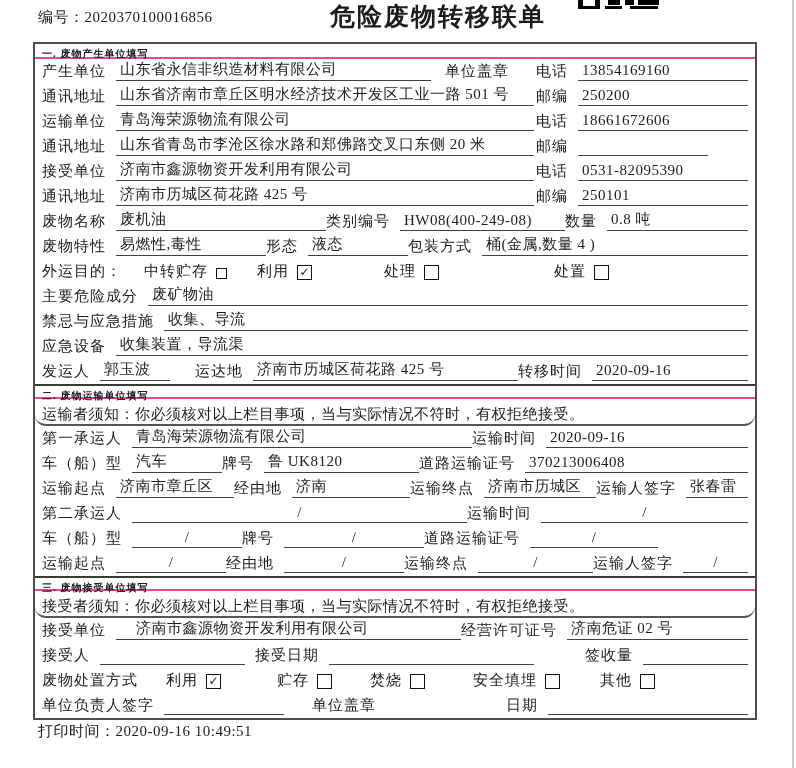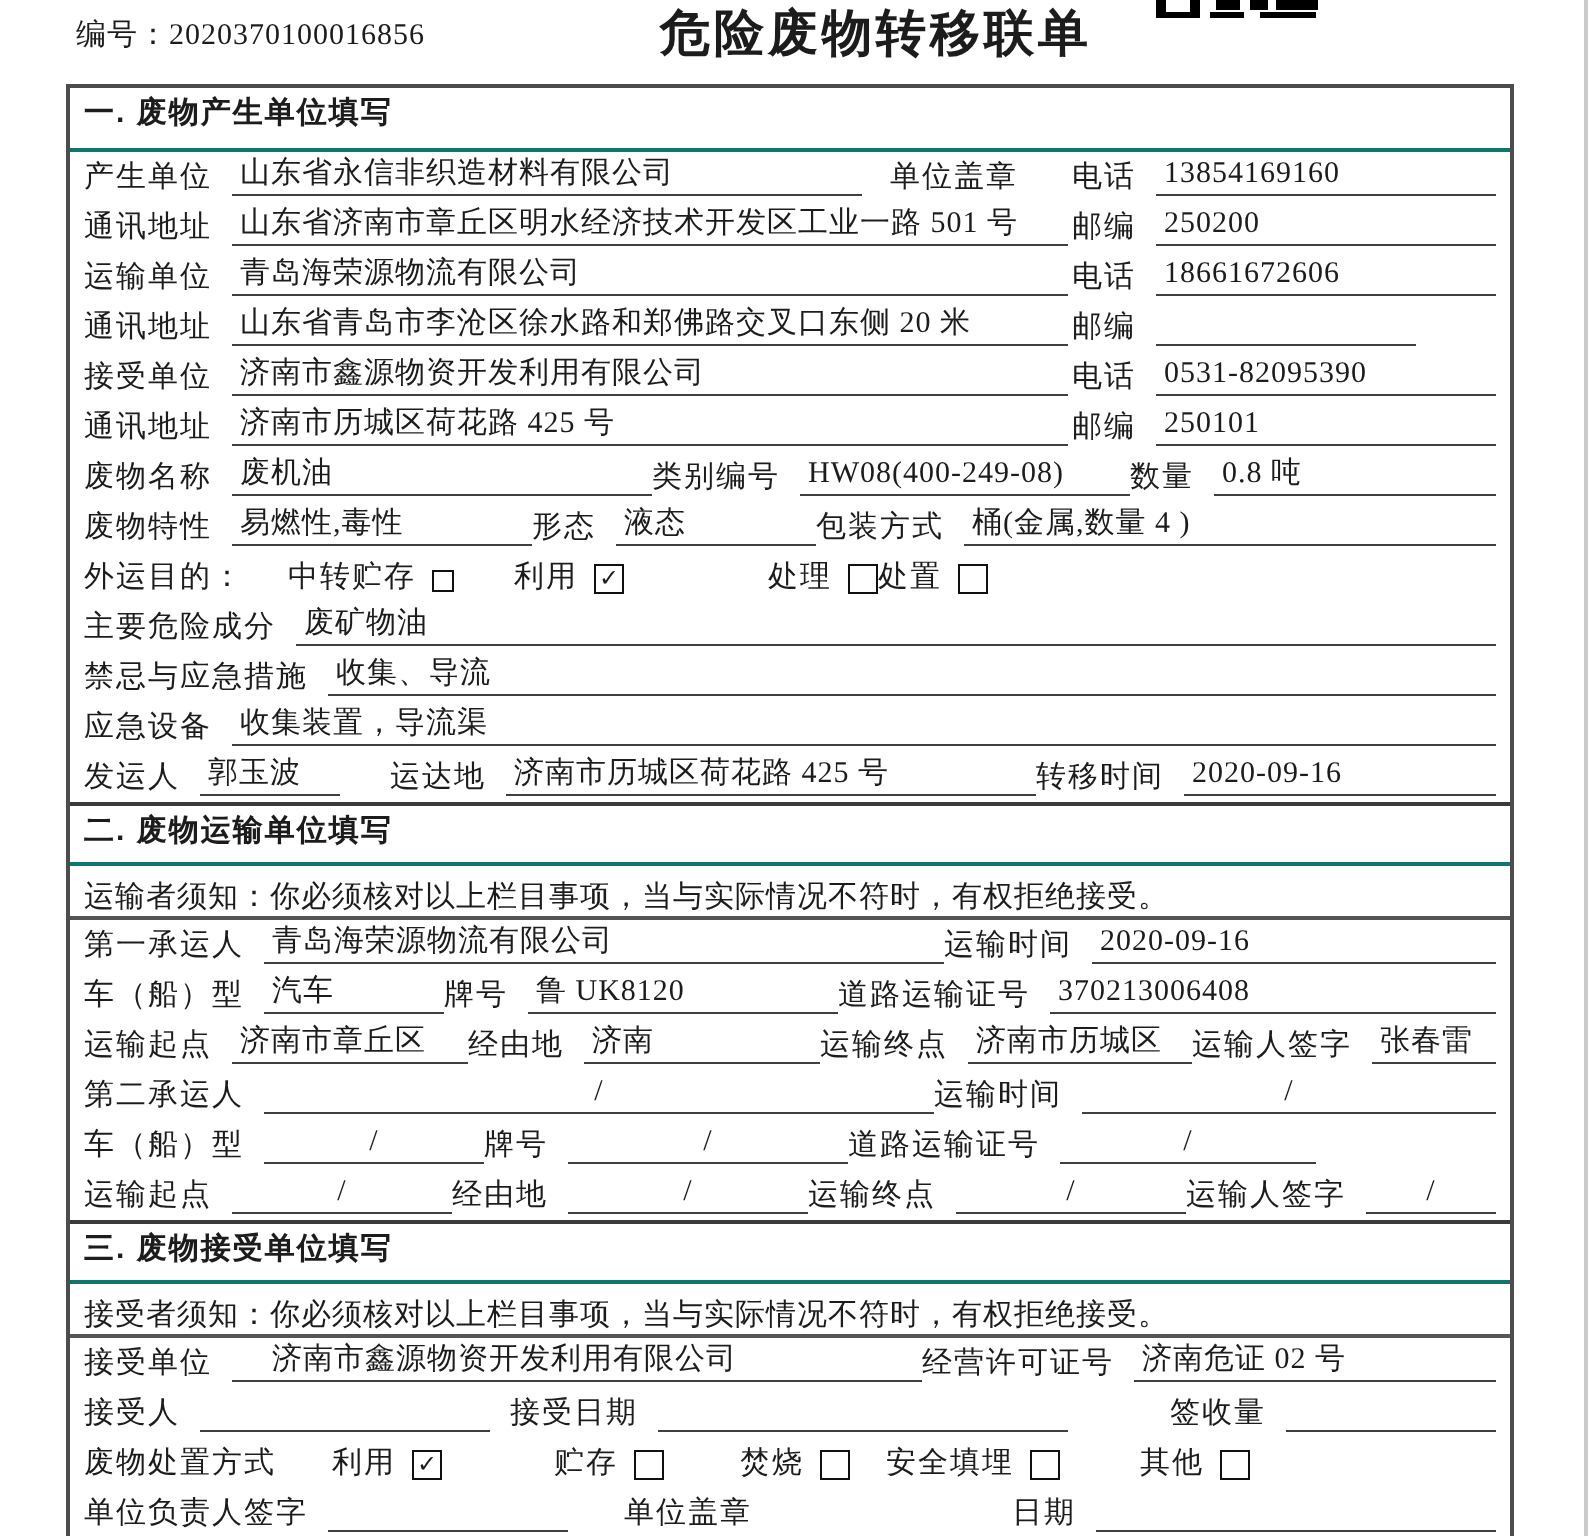--- a/index.html
+++ b/index.html
@@ -16,29 +16,29 @@
     font-size:25px;font-weight:bold;letter-spacing:2px;white-space:nowrap;
   }
   .qr{position:absolute;left:578px;top:0;}
   .qr rect{fill:#000;}
 
   .form{
     margin-left:33px;width:724px;box-sizing:border-box;
     border:2px solid #4d4d4d;background:#fff;
   }
   .sec-h{
-    height:32px;box-sizing:border-box;padding:3px 7px 0 7px;
+    height:15px;box-sizing:border-box;padding:3px 7px 0 7px;
     font-family:"Liberation Sans","DejaVu Sans",sans-serif;
-    font-weight:bold;font-size:15px;letter-spacing:1px;
-    border-bottom:2px solid #0f766e;
+    font-weight:bold;font-size:10px;letter-spacing:1px;
+    border-bottom:2px solid #ec4899;
   }
   .sec-h.mid{border-top:2px solid #3a3a3a;}
   .notice{
     height:27px;box-sizing:border-box;padding:6px 7px 0 7px;
-    border-bottom:2px solid #555;letter-spacing:0.5px;white-space:nowrap;
+    border-bottom:2px solid #555;letter-spacing:0.5px;white-space:nowrap;border-radius:11px;
   }
   .r{
     height:25px;box-sizing:border-box;
     display:flex;align-items:flex-end;
     padding:0 7px 3px 7px;
   }
   .l{white-space:nowrap;margin-right:10px;letter-spacing:1px;flex:0 0 auto;}
   .v{
     border-bottom:1px solid #404040;white-space:nowrap;overflow:hidden;
     padding:0 4px 1px 4px;box-sizing:border-box;flex:0 0 auto;min-height:18px;
@@ -155,21 +155,21 @@
       <span class="cb small"><span></span></span>
     </span>
     <span class="opt" style="margin-left:30px">
       <span class="l0">利用</span>
       <span class="cb"><span>✓</span></span>
     </span>
     <span class="opt" style="margin-left:72px">
       <span class="l0">处理</span>
       <span class="cb"><span></span></span>
     </span>
-    <span class="opt" style="">
+    <span class="opt" style="margin-left:115px">
       <span class="l0">处置</span>
       <span class="cb"><span></span></span>
     </span>
   </div>
 
   <div class="r">
     <span class="l">主要危险成分</span>
     <span class="v g">废矿物油</span>
   </div>
 
@@ -276,21 +276,21 @@
       <span class="cb"><span>✓</span></span>
     </span>
     <span class="opt" style="margin-left:56px">
       <span class="l0">贮存</span>
       <span class="cb"><span></span></span>
     </span>
     <span class="opt" style="margin-left:38px">
       <span class="l0">焚烧</span>
       <span class="cb"><span></span></span>
     </span>
-    <span class="opt" style="margin-left:18px">
+    <span class="opt" style="margin-left:48px">
       <span class="l0">安全填埋</span>
       <span class="cb"><span></span></span>
     </span>
     <span class="opt" style="margin-left:40px">
       <span class="l0">其他</span>
       <span class="cb"><span></span></span>
     </span>
   </div>
 
   <div class="r">

